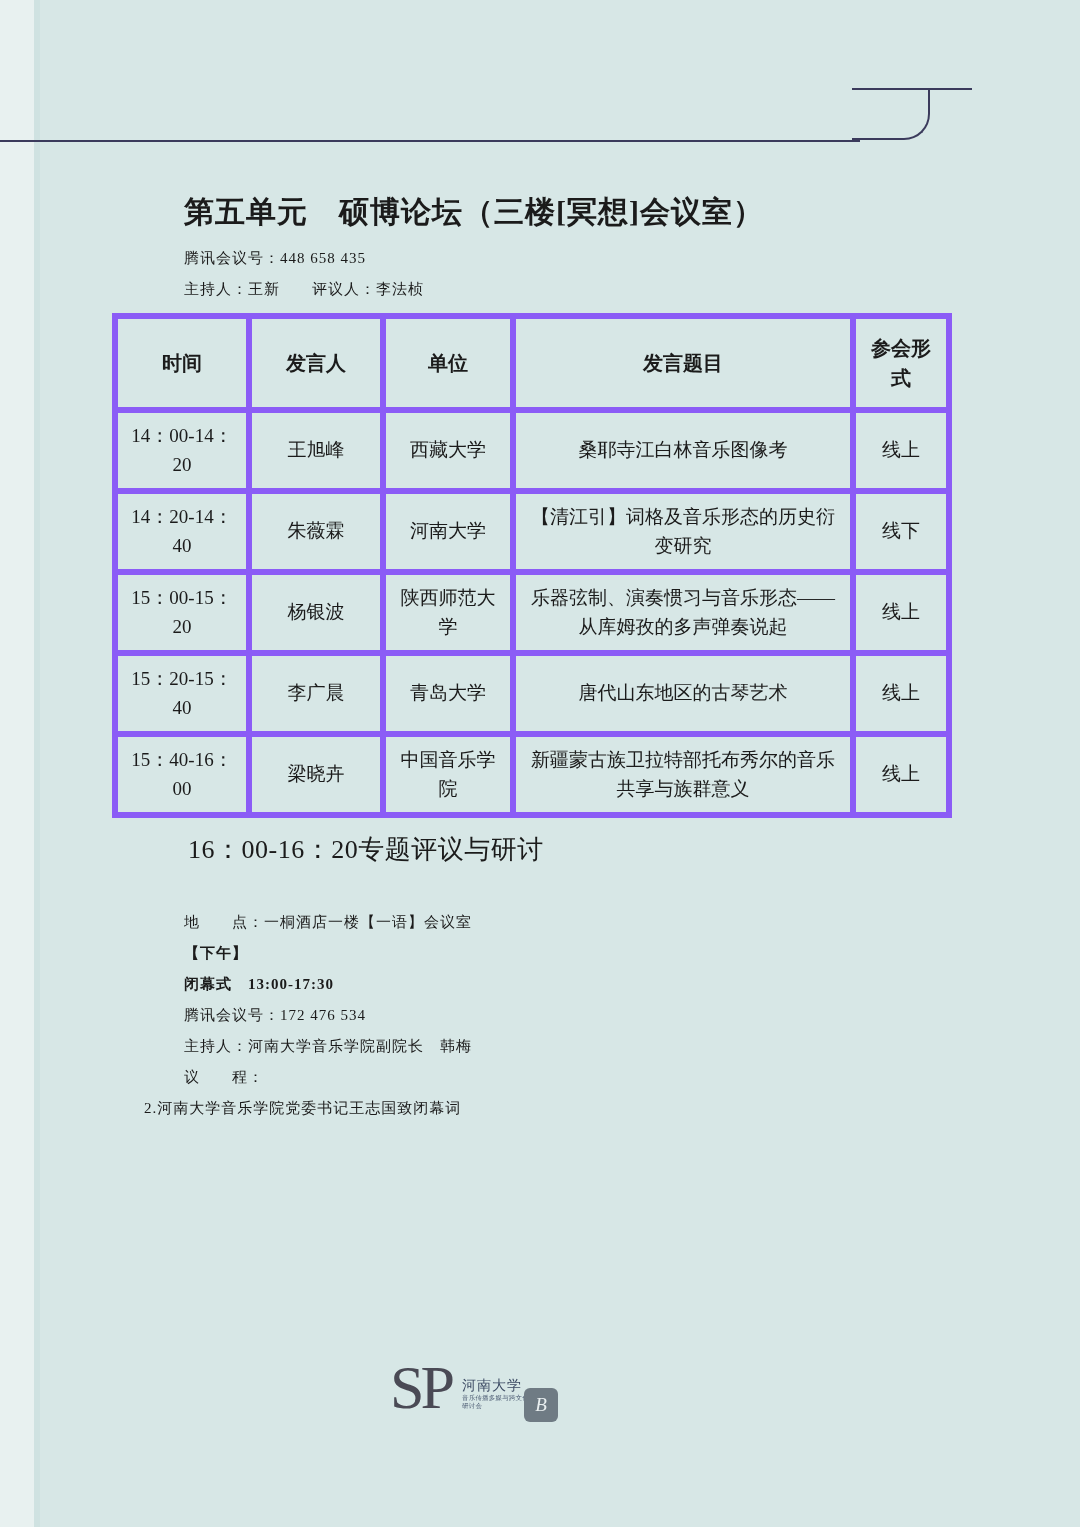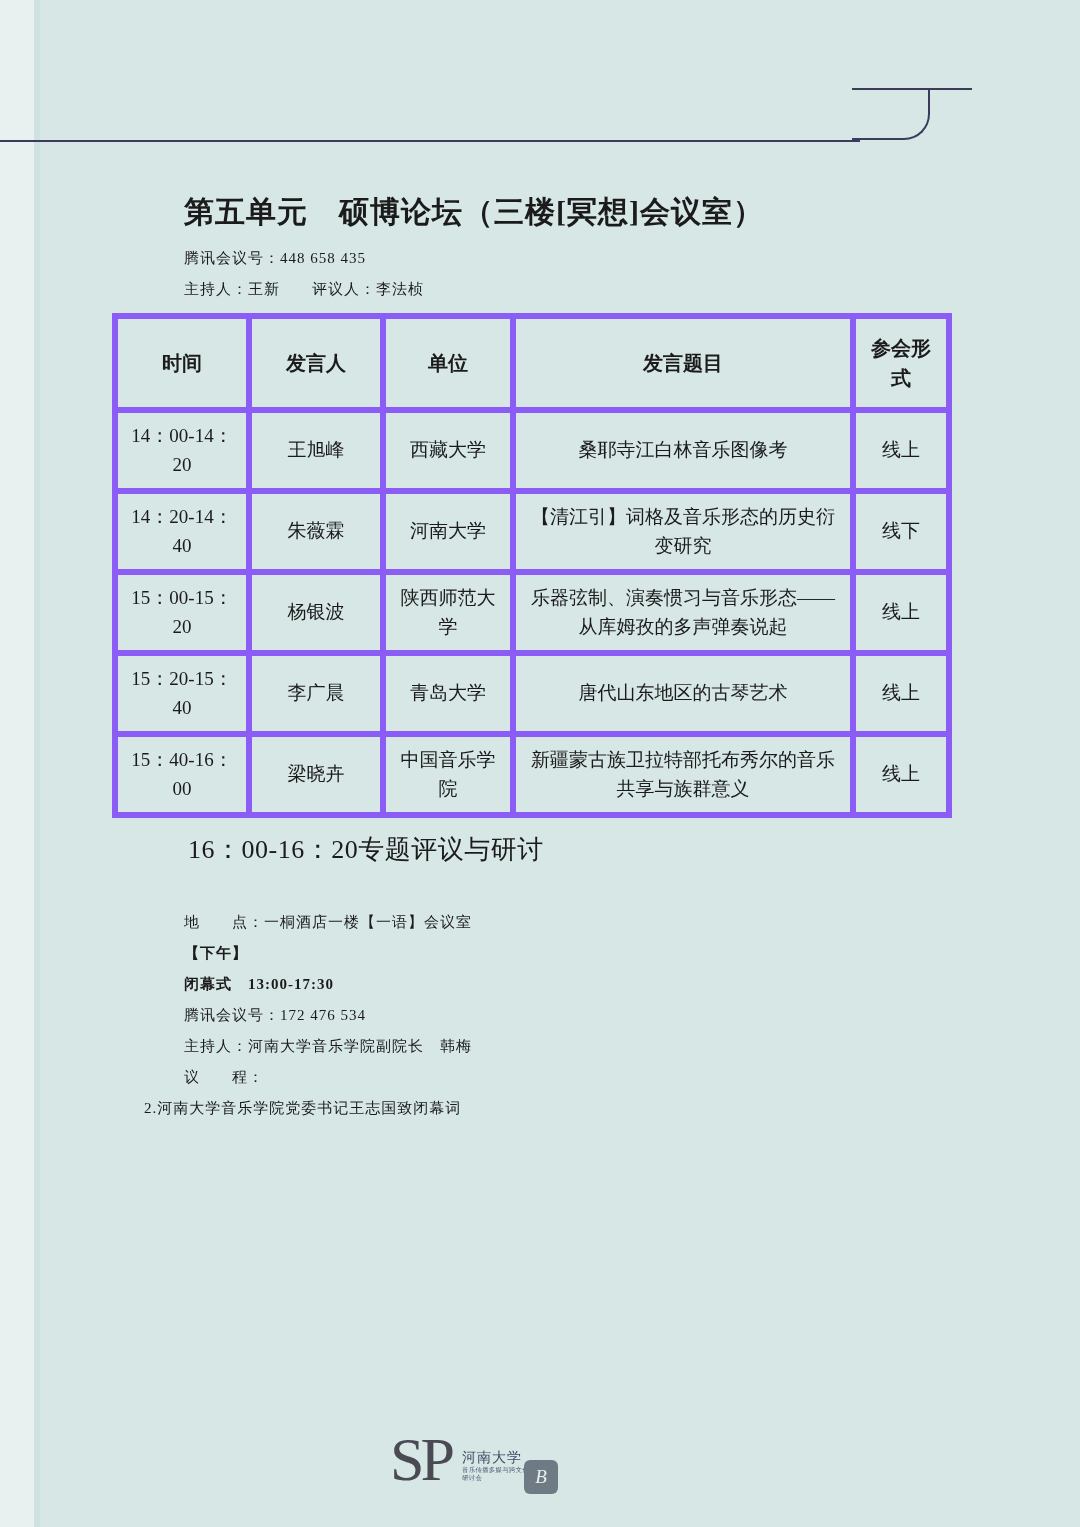--- a/index.html
+++ b/index.html
@@ -117,21 +117,21 @@
   .after-table {
     font-size: 26px;
     margin: 14px 0 0 76px;
     letter-spacing: 0.5px;
   }
   .block-gap { height: 46px; }
 
   .footer-logo {
     position: absolute;
     left: 0;
-    top: 1424px;
+    top: 1352px;
     width: 948px;
     text-align: center;
   }
   .logo-wrap {
     display: inline-block;
     position: relative;
     width: 180px;
     height: 84px;
   }
   .logo-sp {

